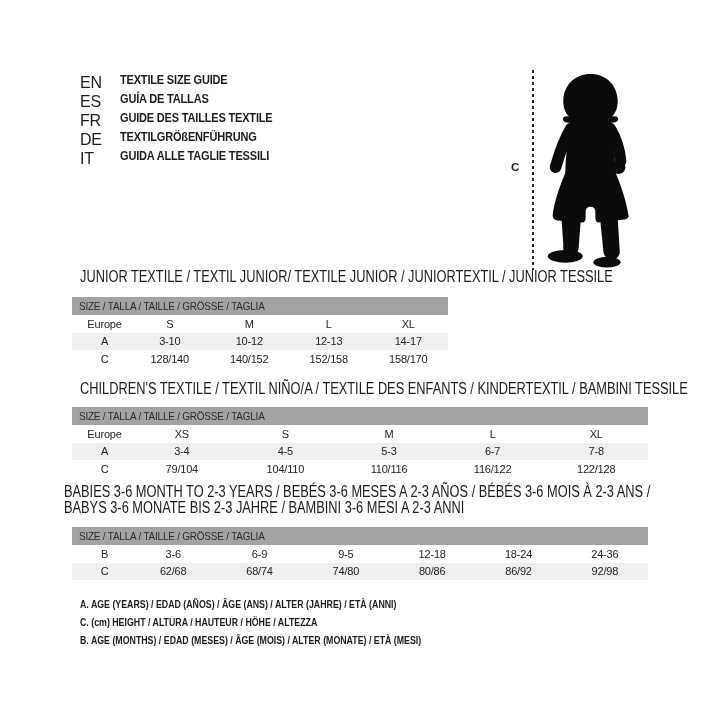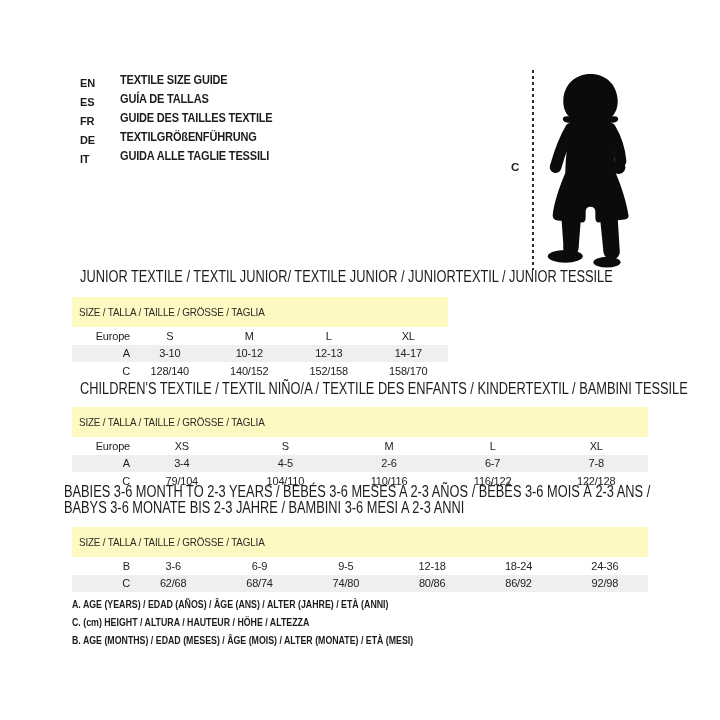--- a/index.html
+++ b/index.html
@@ -5,21 +5,21 @@
   * { margin:0; padding:0; box-sizing:border-box; }
   html,body { background:#fff; }
   .page {
     position:relative; width:720px; height:720px; background:#ffffff;
     font-family:"Liberation Sans", sans-serif; color:#1c1c1c; overflow:hidden;
   }
 
   
   .lang-block { position:absolute; left:80px; top:70px; }
   .lang-row { display:flex; height:19px; align-items:center; }
-  .lang-code { width:40px; font-size:11px; font-weight:700; letter-spacing:-0.2px;margin-top:7px; }
+  .lang-code { width:40px; font-size:16px; font-weight:400; letter-spacing:-0.2px;margin-top:7px; }
   .lang-label { font-size:12.5px; font-weight:700; letter-spacing:-0.2px;
                 display:inline-block; transform:scaleX(0.88); transform-origin:0 50%; white-space:nowrap; }
 
   
   .height-line {
     position:absolute; left:532px; top:70px; width:2px; height:200px;
     background:repeating-linear-gradient(180deg,#2e2e2e 0 3px,transparent 3px 6px);
   }
   .c-label { position:absolute; left:511px; top:161px; font-size:11.5px; font-weight:700; }
   .baby-svg { position:absolute; left:542px; top:69px; }
@@ -29,32 +29,32 @@
   .cond { display:inline-block; transform:scaleX(0.8); transform-origin:0 50%; white-space:nowrap; }
   .title-1 { left:80px; top:269px; }
   .title-2 { left:80px; top:381px; }
   .title-3 { left:64px; top:484px; }
 
   
   .size-table { position:absolute; left:72px; font-size:11px; letter-spacing:-0.2px; color:#222; }
   .t1 { top:297px; width:376px; }
   .t2 { top:407px; width:576px; }
   .t3 { top:527px; width:576px; }
-  .t-bar { background:#fef9c3; height:30px; display:flex; align-items:center; padding-left:7px; color:#2a2a2a; }
+  .t-bar { background:#a3a3a3; height:18px; display:flex; align-items:center; padding-left:7px; color:#2a2a2a; }
   .t-bar span { display:inline-block; transform:scaleX(0.9); transform-origin:0 50%; white-space:nowrap; }
   .t-row { display:grid; height:17.5px; align-items:center; }
   .t1 .t-row { grid-template-columns:58px repeat(4,1fr); }
   .t2 .t-row { grid-template-columns:58px repeat(5,1fr); }
   .t3 .t-row { grid-template-columns:58px repeat(6,1fr); }
   .t-row .cell { text-align:center; }
-  .t-row .lbl { text-align:right; padding-left:7px; }
+  .t-row .lbl { text-align:center; padding-left:7px; }
   .shaded { background:#efefef; }
 
   
-  .legend { position:absolute; left:72px; top:598px; }
+  .legend { position:absolute; left:80px; top:598px; }
   .legend-line { height:18px; font-size:11px; font-weight:700; }
   .legend-line span { display:inline-block; transform:scaleX(0.8); transform-origin:0 50%; white-space:nowrap; }
 </style>
 </head>
 <body>
 
 <div class="page">
 
   <div class="lang-block">
     <div class="lang-row">
@@ -145,21 +145,21 @@
       <span class="cell">XS</span>
       <span class="cell">S</span>
       <span class="cell">M</span>
       <span class="cell">L</span>
       <span class="cell">XL</span>
     </div>
     <div class="t-row shaded">
       <span class="lbl">A</span>
       <span class="cell">3-4</span>
       <span class="cell">4-5</span>
-      <span class="cell">2-6</span>
+      <span class="cell">5-3</span>
       <span class="cell">6-7</span>
       <span class="cell">7-8</span>
     </div>
     <div class="t-row">
       <span class="lbl">C</span>
       <span class="cell">79/104</span>
       <span class="cell">104/110</span>
       <span class="cell">110/116</span>
       <span class="cell">116/122</span>
       <span class="cell">122/128</span>

